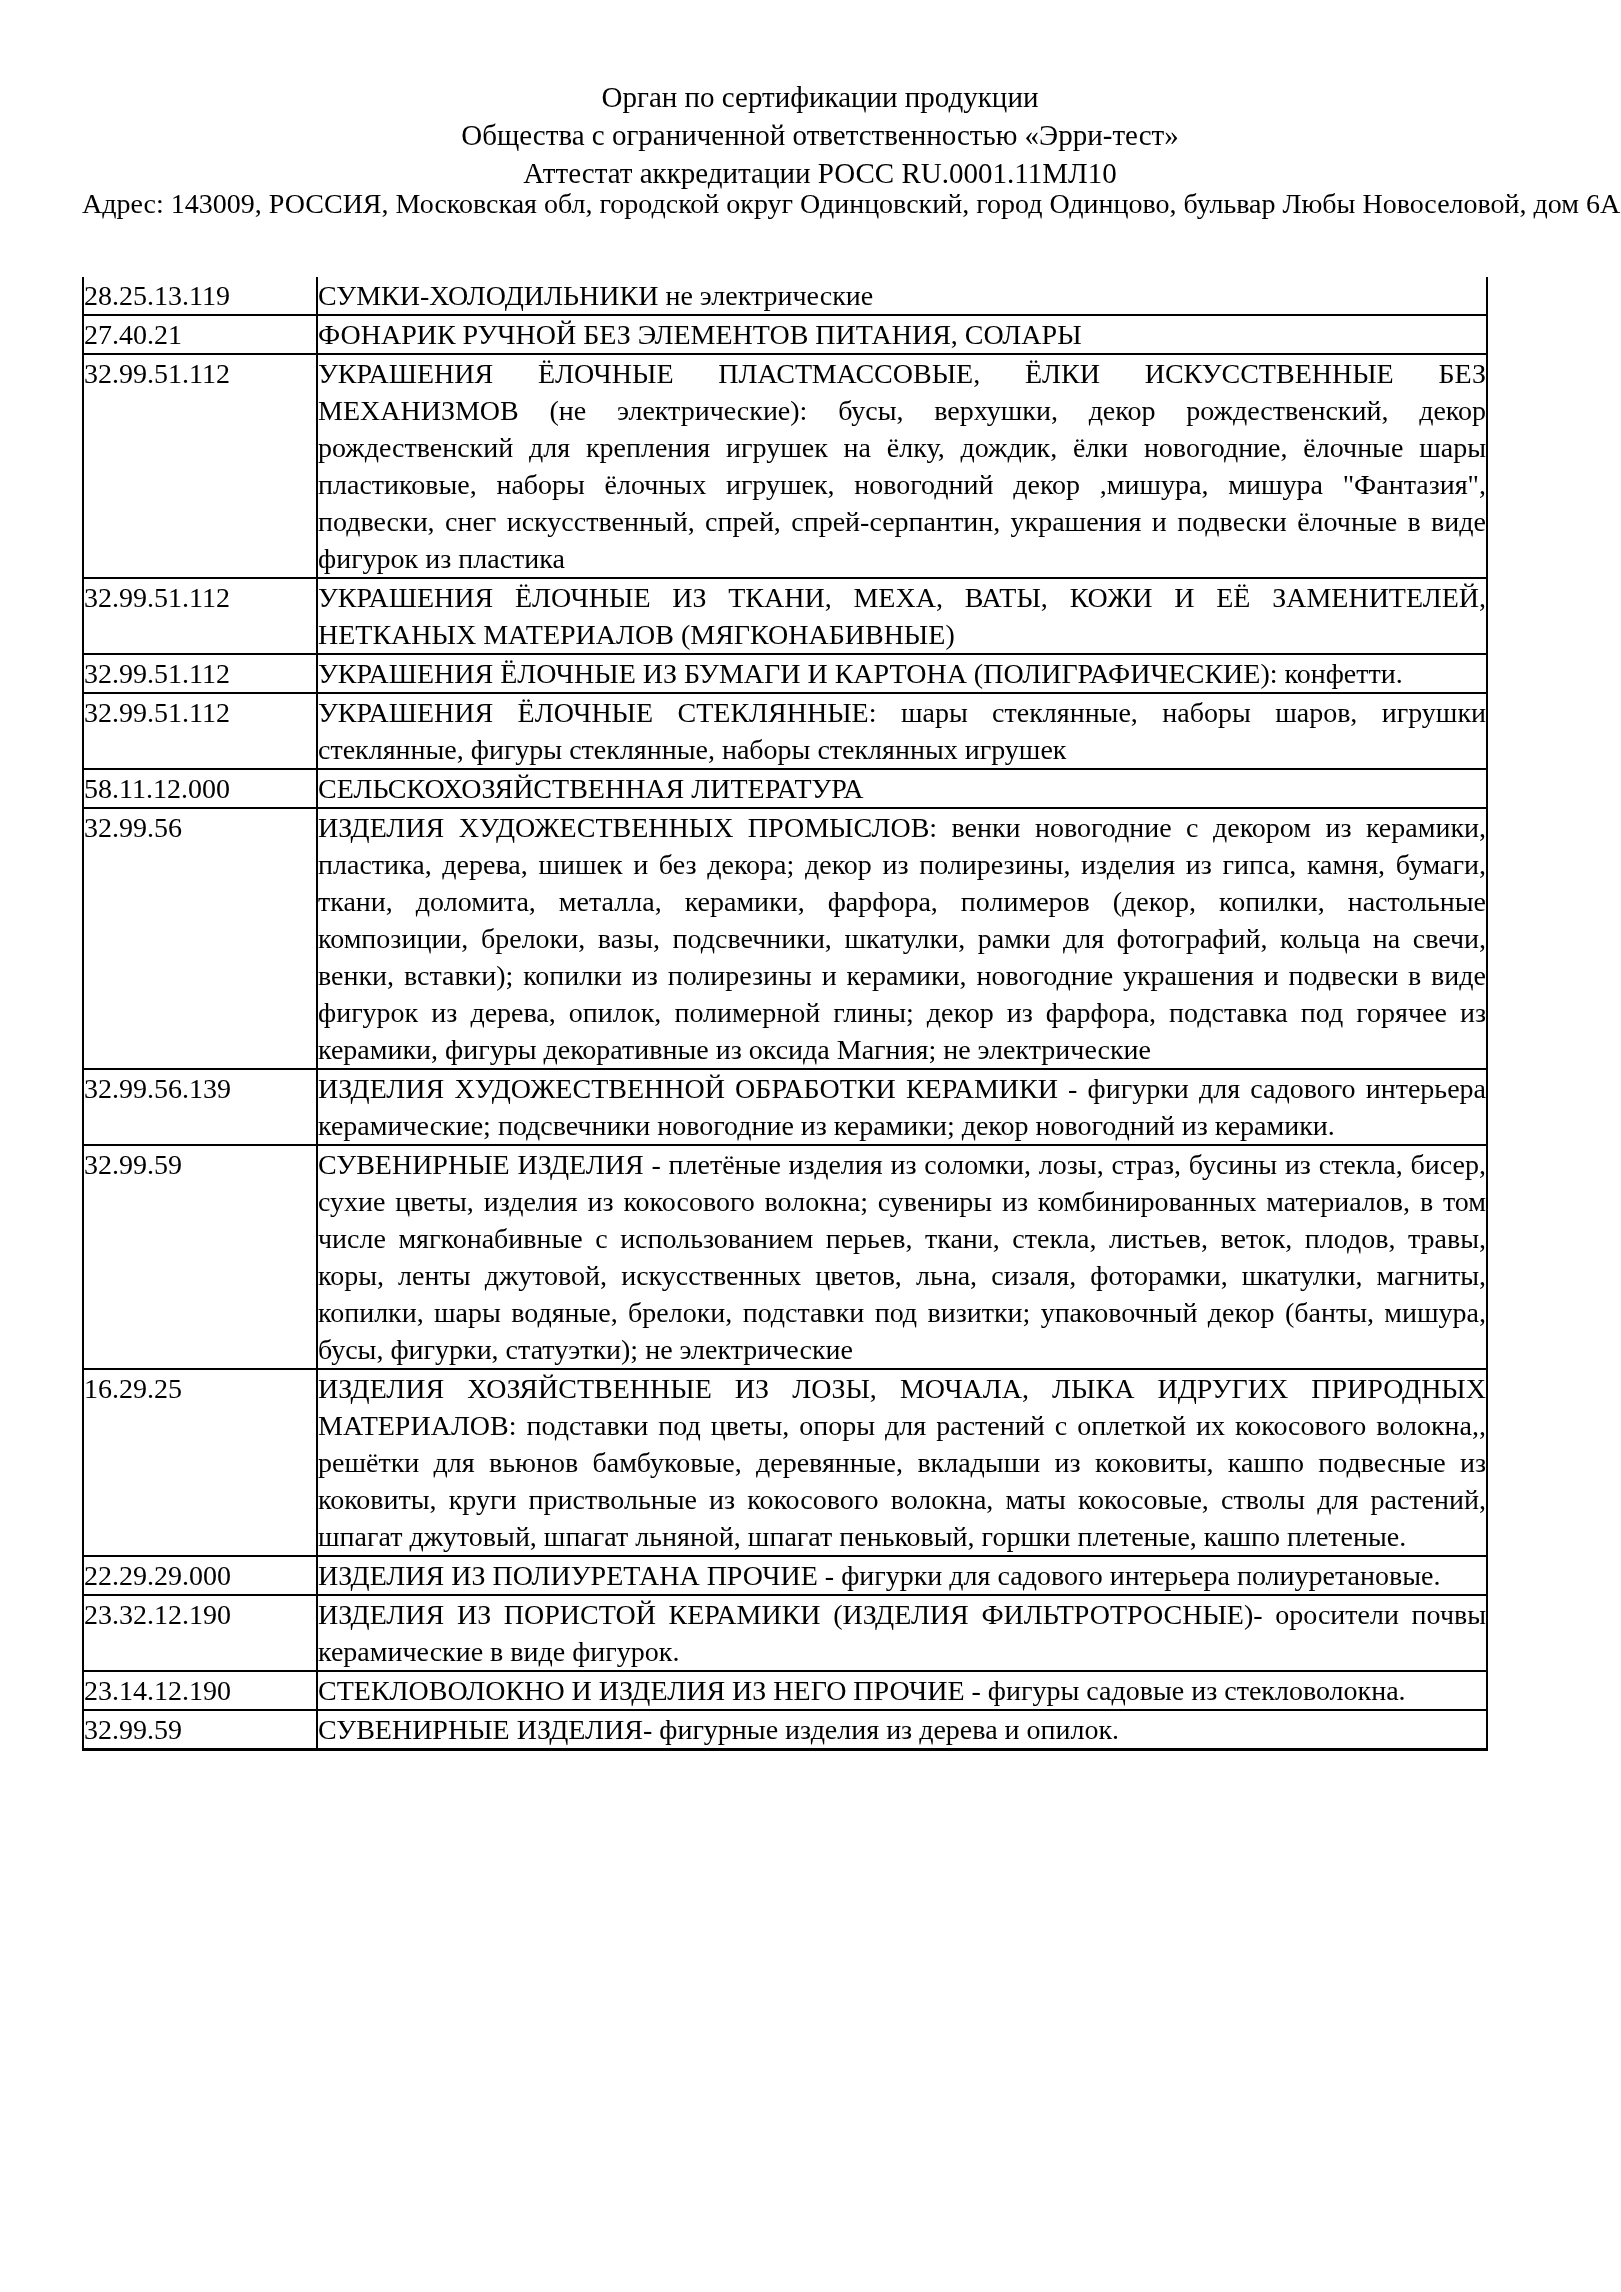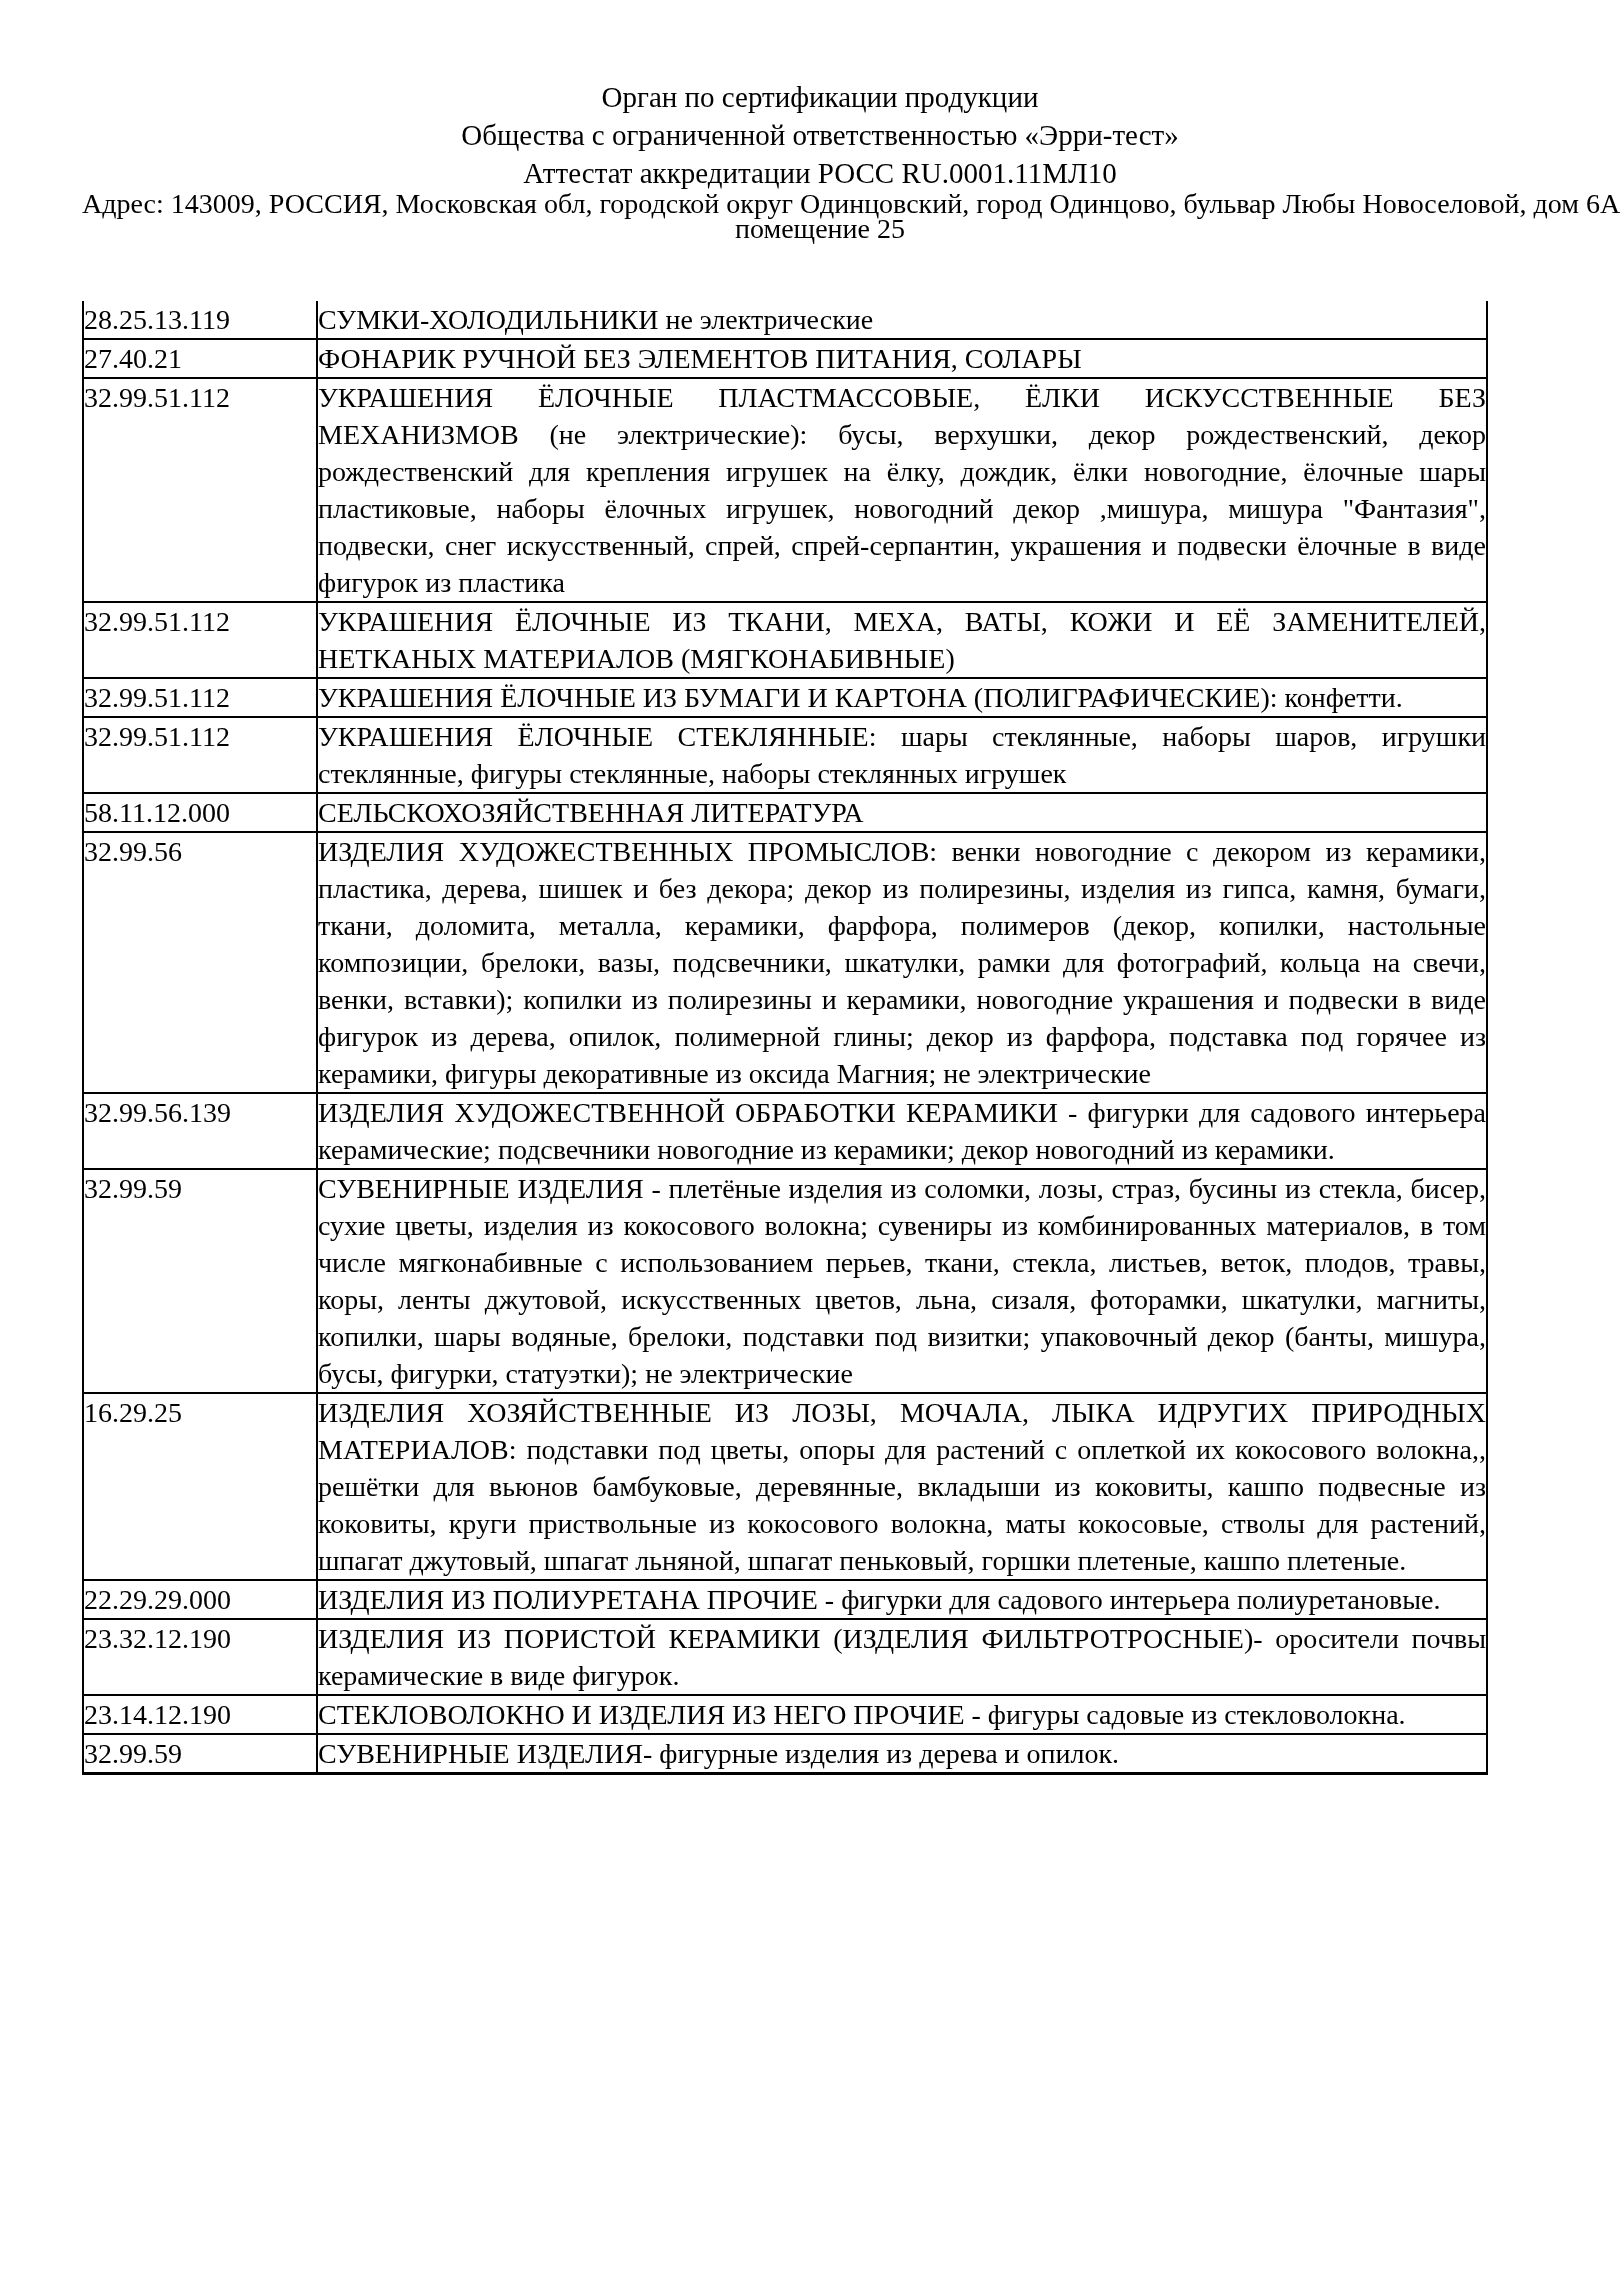--- a/index.html
+++ b/index.html
@@ -68,21 +68,20 @@
 </head>
 <body>
 
 <div class="page">
 
   <div class="org-header">
     <div class="org-line">Орган по сертификации продукции</div>
     <div class="org-line">Общества с ограниченной ответственностью «Эрри-тест»</div>
     <div class="org-line">Аттестат аккредитации РОСС RU.0001.11МЛ10</div>
     <div class="addr">Адрес: 143009, РОССИЯ, Московская обл, городской округ Одинцовский, город Одинцово, бульвар Любы Новоселовой, дом 6А, этаж 4,</div>
-    <div class="addr">помещение 25</div>
   </div>
 
   <table class="codes">
     <tbody>
         <tr>
           <td class="code">28.25.13.119</td>
           <td class="desc">СУМКИ-ХОЛОДИЛЬНИКИ не электрические</td>
         </tr>
         <tr class="thick">
           <td class="code">27.40.21</td>

